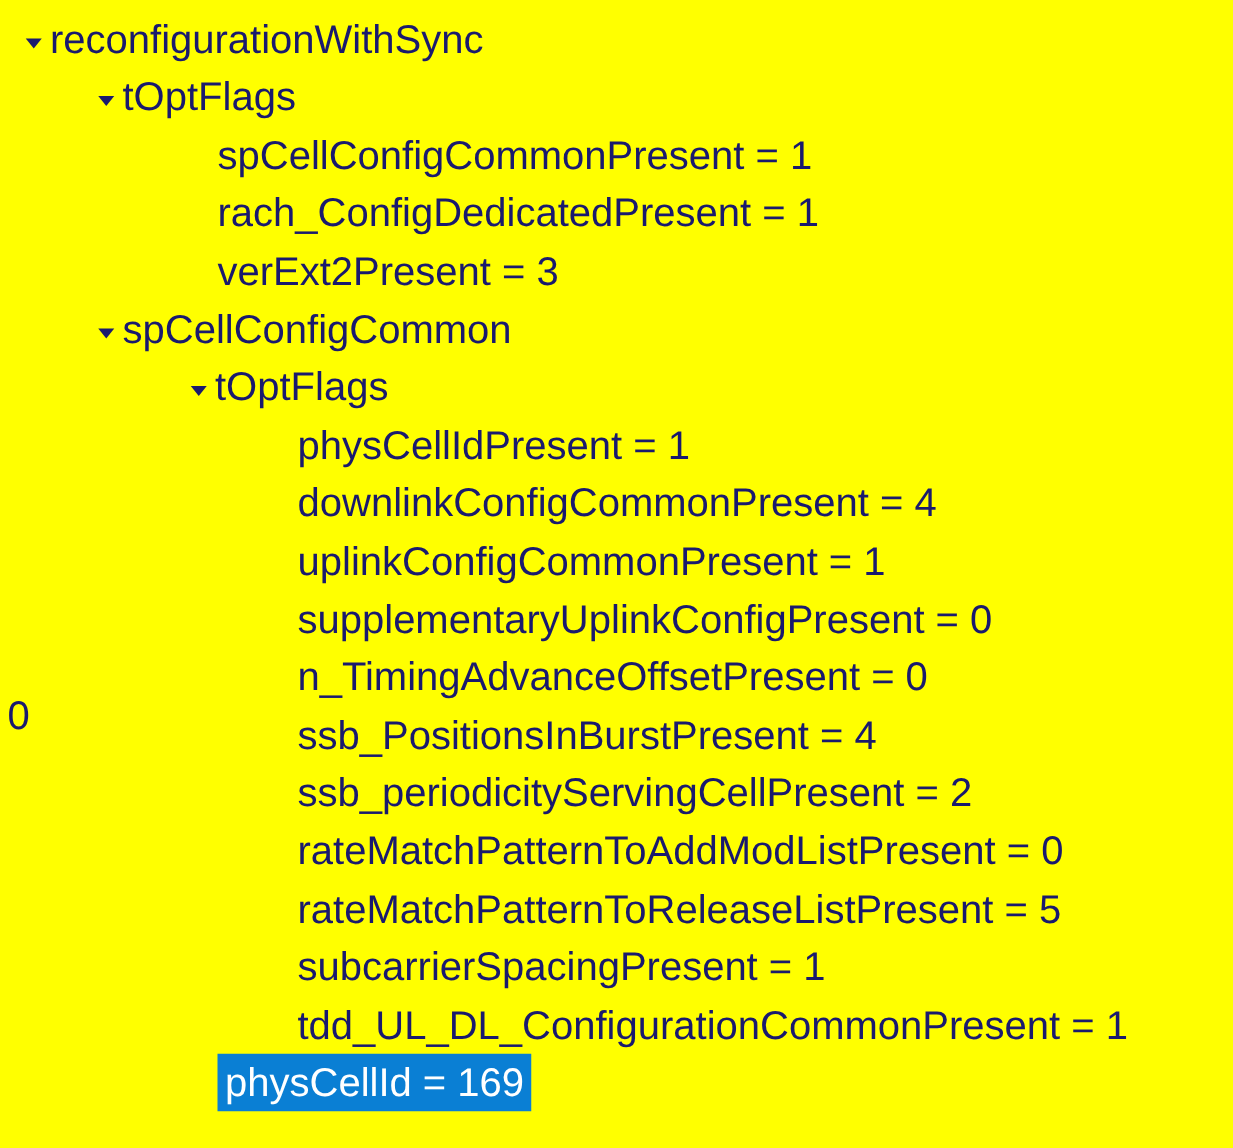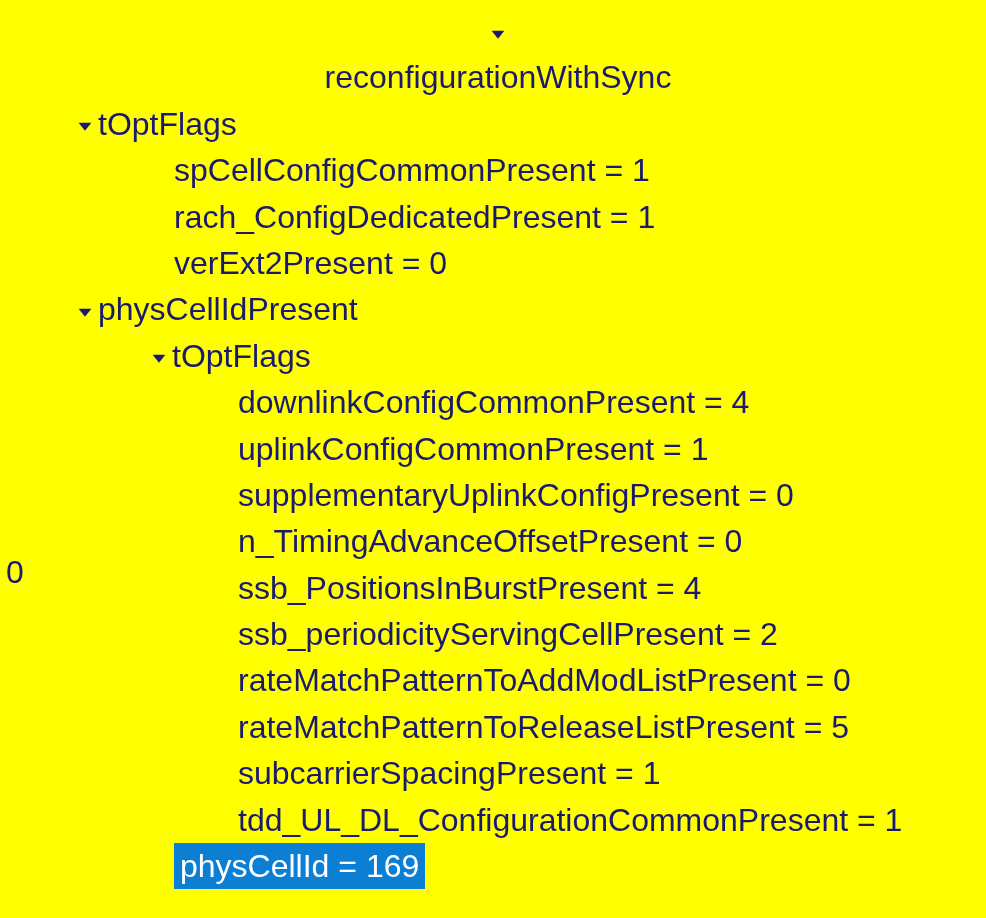--- a/index.html
+++ b/index.html
@@ -30,21 +30,21 @@
       width: 26px;
       flex-shrink: 0;
       text-align: center;
     }
     .caret svg {
       vertical-align: middle;
     }
     .label {
       display: inline-block;
     }
-    .indent-0 { margin-left: 10px; flex-direction: column; }
+    .indent-0 { margin-left: 10px; }
     .indent-1 { margin-left: 68px; }
     .indent-2 { margin-left: 142px; }
     .indent-3 { margin-left: 206px; }
     .leaf-pad { padding-left: 28px; }
     .selected {
       background: #0a7fd4;
       color: #ffffff;
       padding: 0 6px;
     }
     .side-zero {
@@ -80,41 +80,44 @@
     <span class="label">tOptFlags</span>
   </div>
 
   <div class="row indent-2 leaf-pad">
     <span class="label">spCellConfigCommonPresent = 1</span>
   </div>
   <div class="row indent-2 leaf-pad">
     <span class="label">rach_ConfigDedicatedPresent = 1</span>
   </div>
   <div class="row indent-2 leaf-pad">
-    <span class="label">verExt2Present = 0</span>
+    <span class="label">verExt2Present = 3</span>
   </div>
 
   <div class="row indent-1">
     <span class="caret">
       <svg width="16" height="16" viewBox="0 0 10 10">
           <path d="M1 3 L5 8 L9 3 Z" fill="#1a1a6e"></path>
         </svg>
     </span>
-    <span class="label">physCellIdPresent</span>
+    <span class="label">spCellConfigCommon</span>
   </div>
 
   <div class="row indent-2">
     <span class="caret">
       <svg width="16" height="16" viewBox="0 0 10 10">
           <path d="M1 3 L5 8 L9 3 Z" fill="#1a1a6e"></path>
         </svg>
     </span>
     <span class="label">tOptFlags</span>
   </div>
 
+  <div class="row indent-3 leaf-pad">
+    <span class="label">physCellIdPresent = 1</span>
+  </div>
   <div class="row indent-3 leaf-pad">
     <span class="label">downlinkConfigCommonPresent = 4</span>
   </div>
   <div class="row indent-3 leaf-pad">
     <span class="label">uplinkConfigCommonPresent = 1</span>
   </div>
   <div class="row indent-3 leaf-pad">
     <span class="label">supplementaryUplinkConfigPresent = 0</span>
   </div>
   <div class="row indent-3 leaf-pad">

